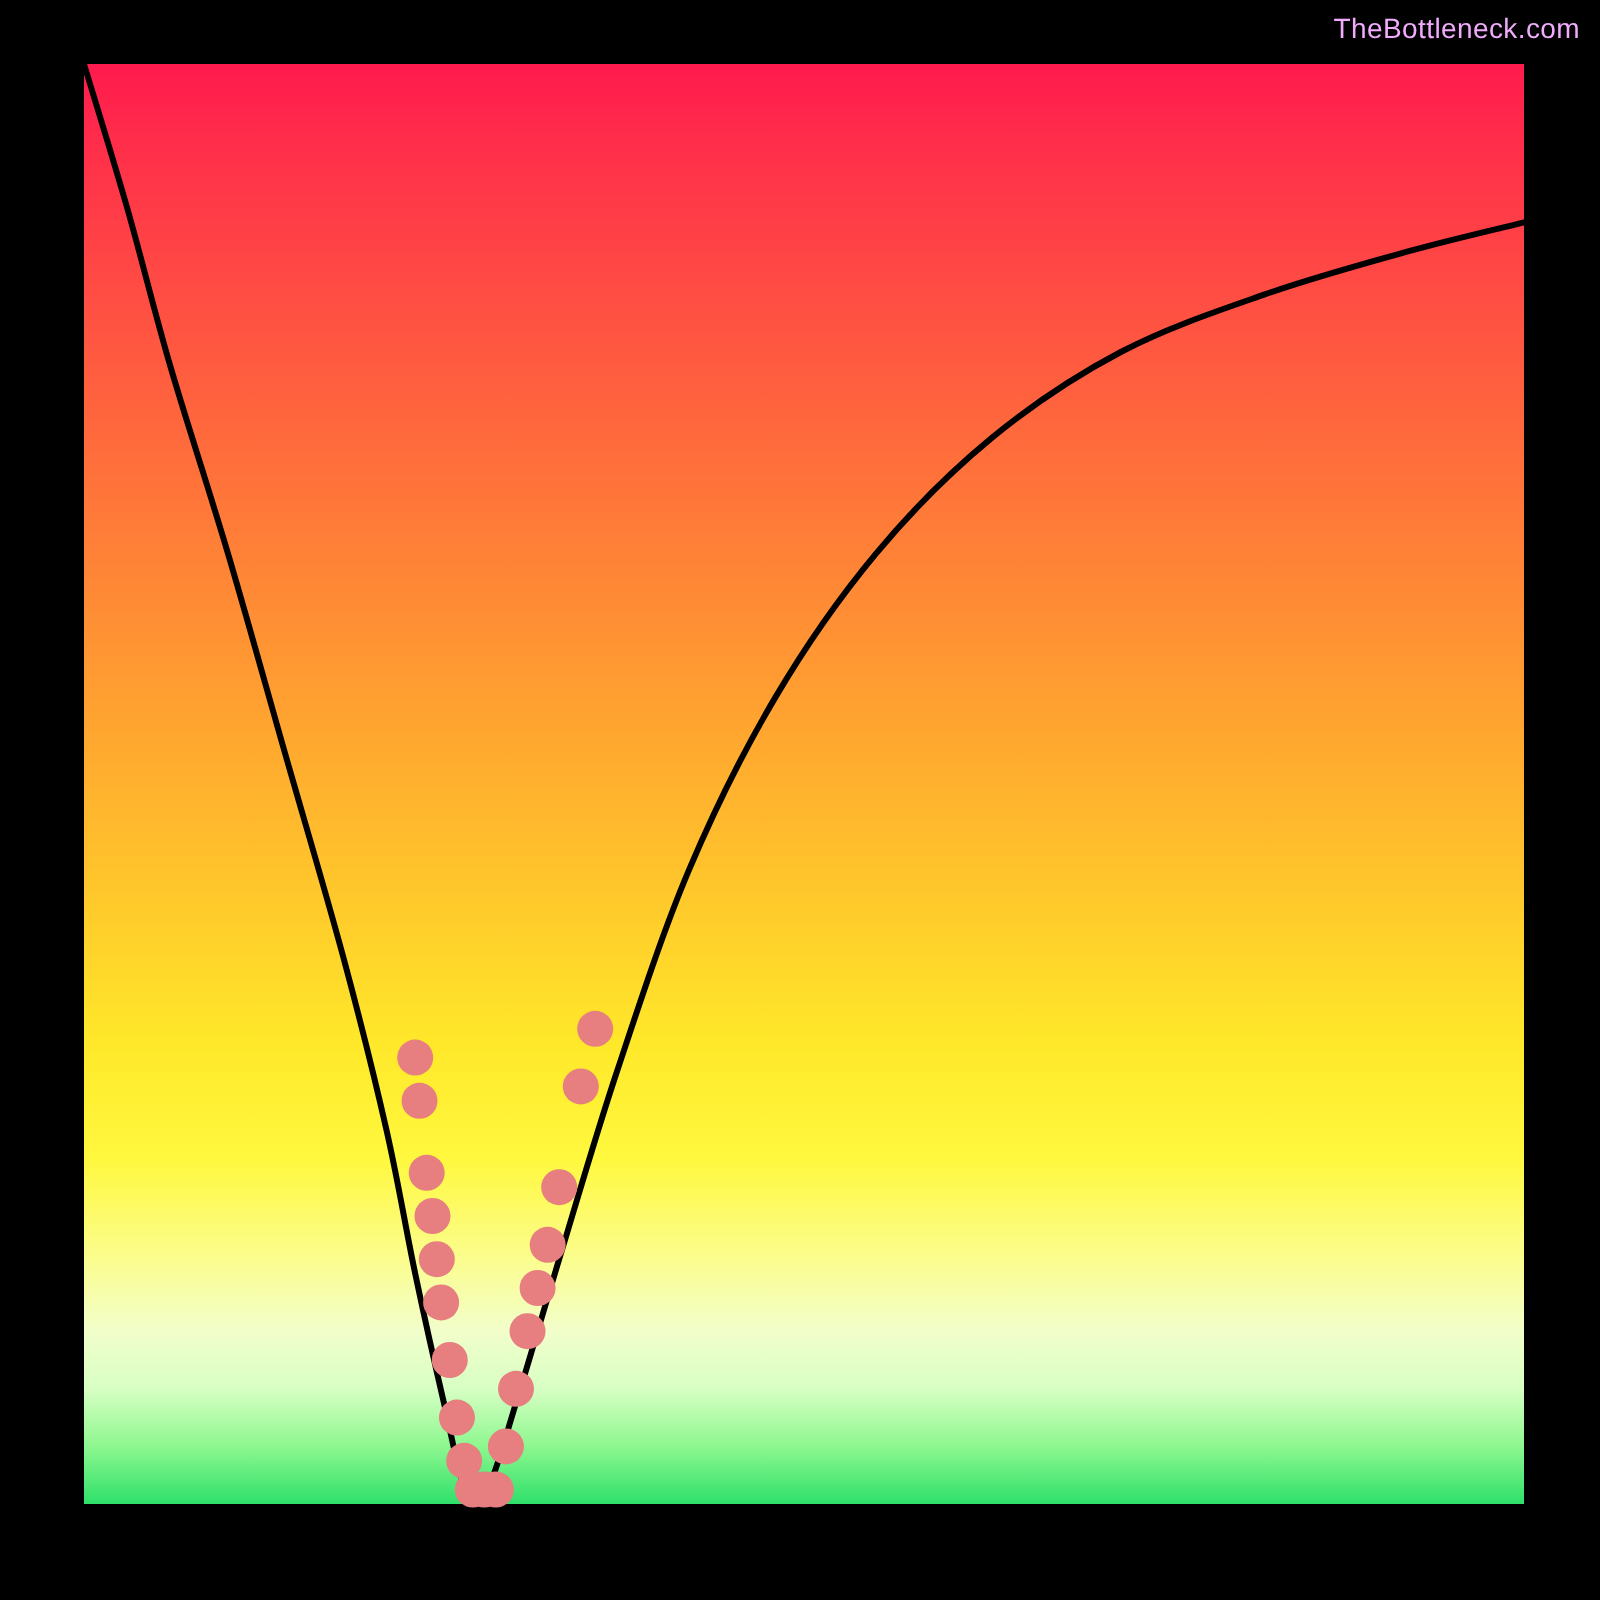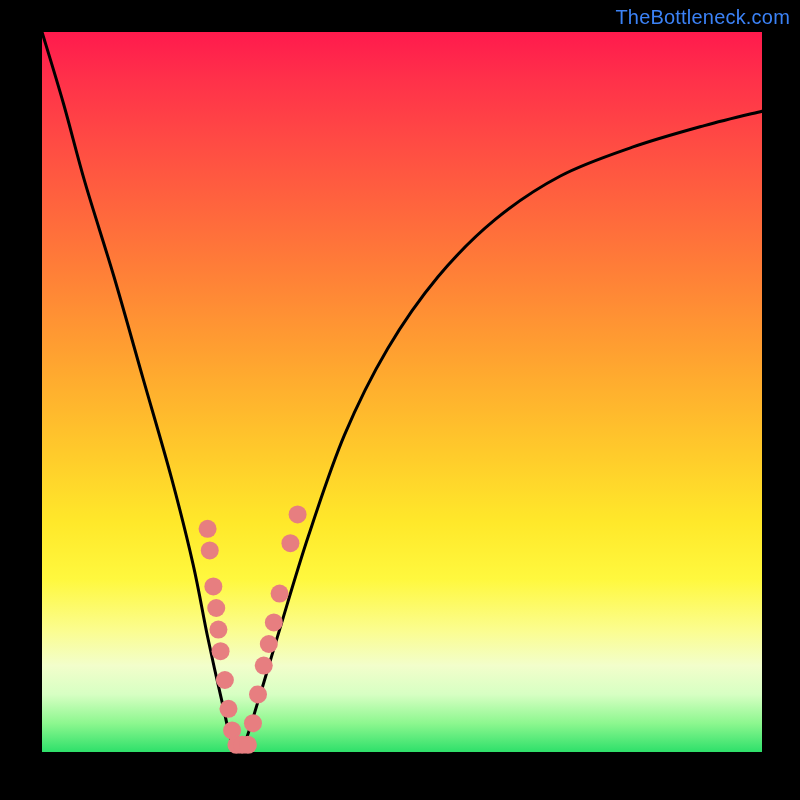--- a/index.html
+++ b/index.html
@@ -39,22 +39,22 @@
       #f2fecb 88%,
       #d7ffc3 92%,
       #8df78f 96%,
       #2ee06a 100%
     );
   }
   .watermark {
     position: absolute;
     top: 6px;
     right: 10px;
-    color: #3b82f6;
-    font-size: 20px;
+    color: #f0abfc;
+    font-size: 14px;
     letter-spacing: 0.2px;
     font-weight: 500;
     user-select: none;
   }
   svg.curve {
     position: absolute;
     left: 0; top: 0;
     width: 720px; height: 720px;
     overflow: visible;
   }

